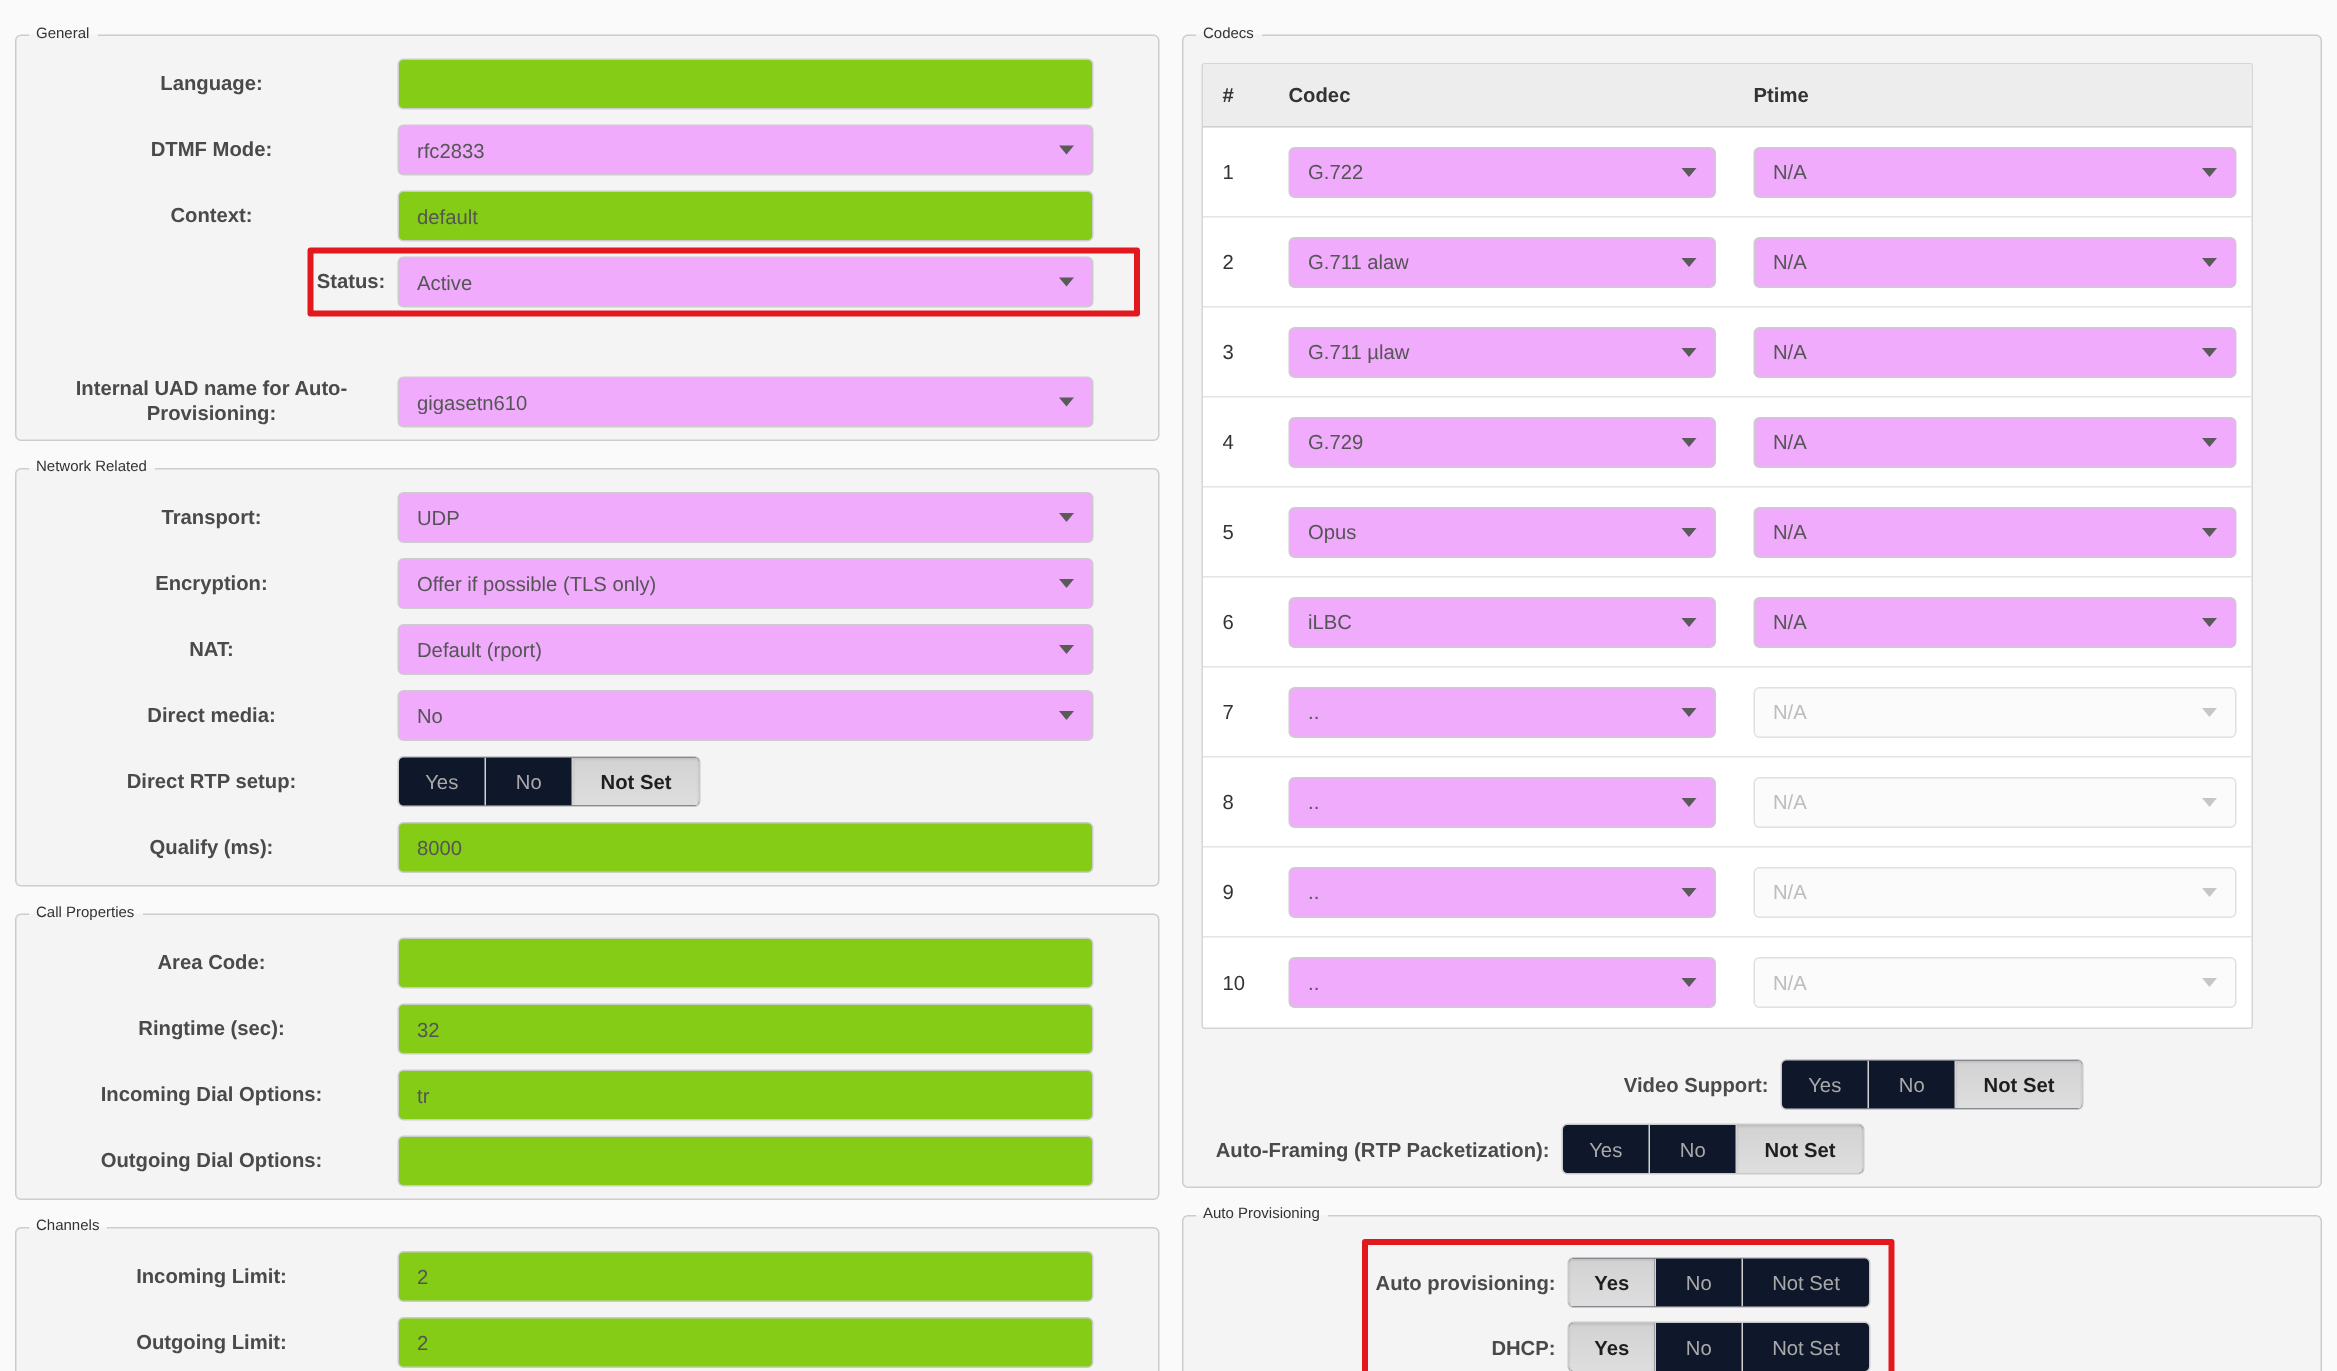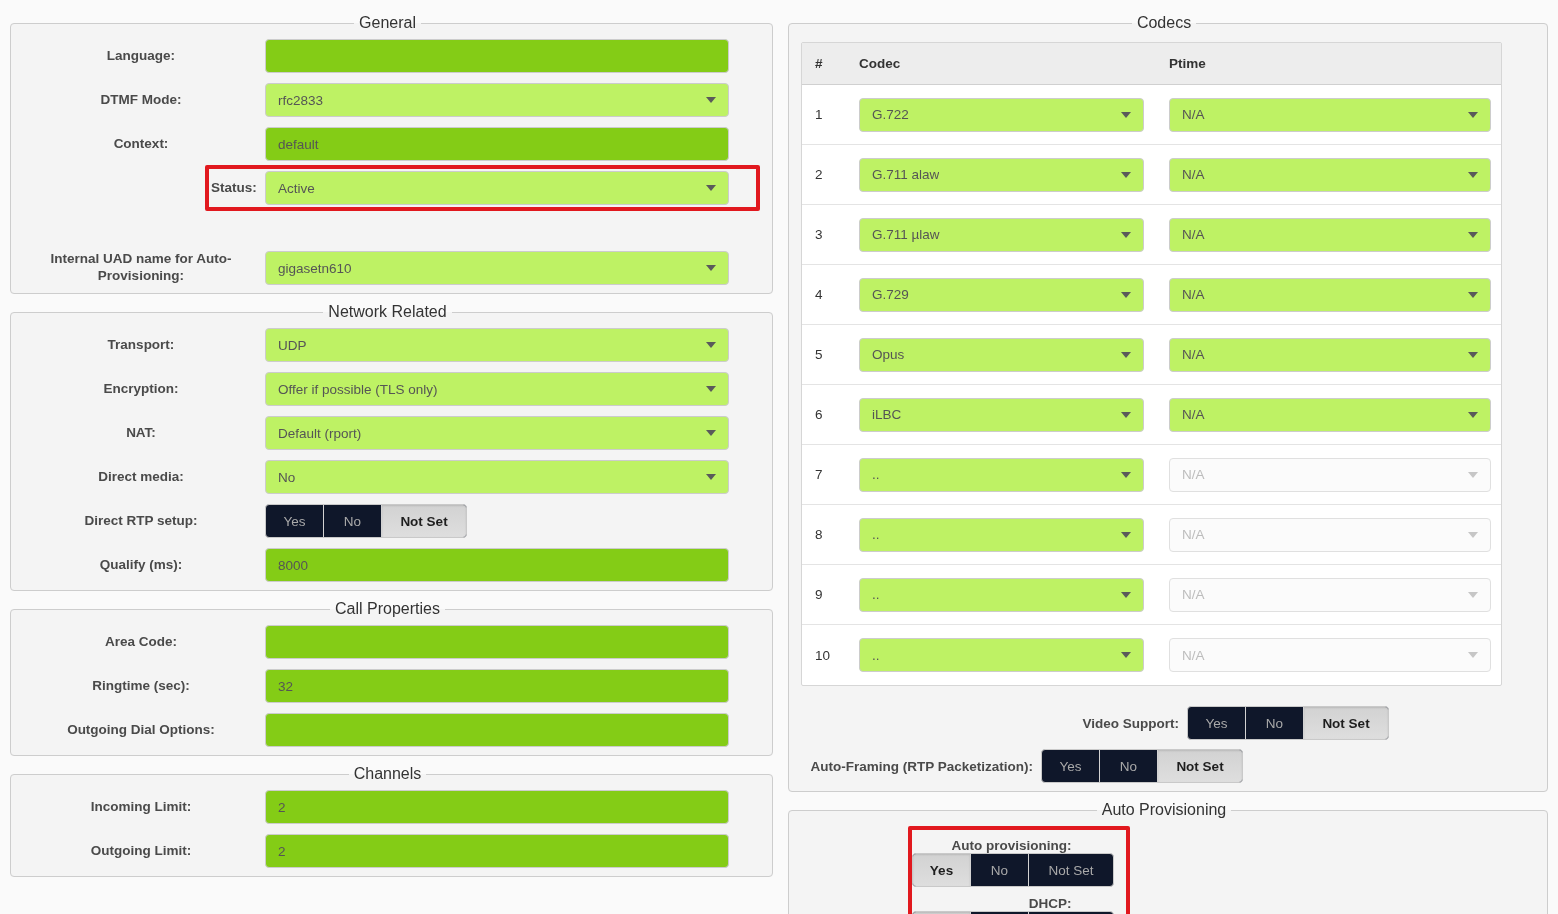--- a/index.html
+++ b/index.html
@@ -16,40 +16,40 @@
   .col-right { width:760px; flex:none; }
 
   fieldset {
     border:1px solid #cdcdcd; border-radius:4px;
     background:#f4f4f4;
     margin:0 0 10px 0;
     padding:8px 12px 8px 12px;
     min-inline-size:auto;
   }
   legend {
-    font-size:16px; color:#333; font-weight:400;
-    padding:0 5px; margin-left:-4px; line-height:16px;text-align:center;
+    font-size:10px; color:#333; font-weight:400;
+    padding:0 5px; margin-left:-4px; line-height:16px;
   }
 
   
   .f-row { display:flex; align-items:center; margin-bottom:10px; }
   .f-row:last-child { margin-bottom:0; }
   .f-label {
     width:242px; flex:none; padding-right:6px; text-align:center;
     font-weight:700; color:#4a4a4a; line-height:1.25;
   }
   .f-control { width:464px; flex:none; }
 
   input.text-input {
     width:100%; height:34px;
     border:1px solid #ccc; border-radius:4px; background:#84cc16;
     padding:0 12px; font:inherit; color:#555; outline:none;
   }
   .select {
-    height:34px; border:1px solid #ccc; border-radius:4px; background:#bef264;
+    height:34px; border:1px solid #ccc; border-radius:4px; background:#f0abfc;
     display:flex; align-items:center; justify-content:space-between;
     padding:0 12px; color:#555; width:100%;
   }
   .select-value { white-space:nowrap; overflow:hidden; }
   .caret-icon {
     flex:none; width:0; height:0; margin-left:8px;
     border-left:5px solid transparent; border-right:5px solid transparent;
     border-top:6px solid #5a5a5a;
   }
   .select.disabled { background:#fbfbfb; border-color:#e0e0e0; color:#bdbdbd; }
@@ -98,21 +98,21 @@
 
   .r-row { display:flex; align-items:center; margin-top:9px; }
   .r-row.first { margin-top:20px;justify-content:center; }
   .r-label {
     width:240px; flex:none; padding-right:8px; text-align:right;
     font-weight:700; color:#4a4a4a;
   }
 
   
   .hl-ap { margin-left:107px; padding:8px 12px 8px 0; width:-moz-fit-content; width:fit-content; }
-  .ap-row { display:flex; align-items:center; margin-bottom:9px;flex-direction:column; }
+  .ap-row { display:flex; align-items:center; margin-bottom:9px; }
   .ap-row:last-child { margin-bottom:0; }
   .ap-label {
     width:133px; flex:none; padding-right:8px; text-align:right;
     font-weight:700; color:#4a4a4a;
   }
 </style>
 </head>
 <body>
 
 <div class="columns">
@@ -208,20 +208,24 @@
       </fieldset>
       <fieldset>
         <legend>Call Properties</legend>
         <div class="f-row">
           <div class="f-label">Area Code:</div>
           <div class="f-control"><input class="text-input" type="text" value="" style=""></div>
         </div>
         <div class="f-row">
           <div class="f-label">Ringtime (sec):</div>
           <div class="f-control"><input class="text-input" type="text" value="32" style=""></div>
+        </div>
+        <div class="f-row">
+          <div class="f-label">Incoming Dial Options:</div>
+          <div class="f-control"><input class="text-input" type="text" value="tr" style=""></div>
         </div>
         <div class="f-row">
           <div class="f-label">Outgoing Dial Options:</div>
           <div class="f-control"><input class="text-input" type="text" value="" style=""></div>
         </div>
       </fieldset>
       <fieldset>
         <legend>Channels</legend>
         <div class="f-row">
           <div class="f-label">Incoming Limit:</div>

